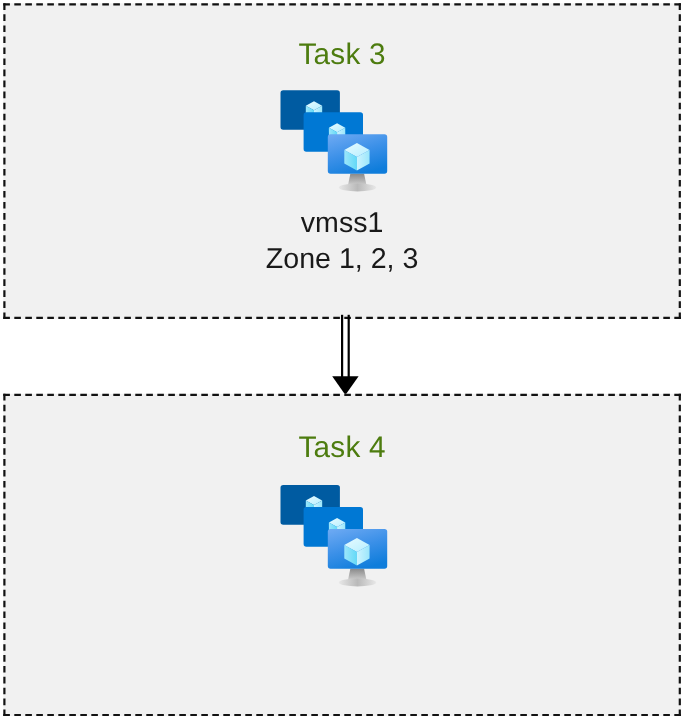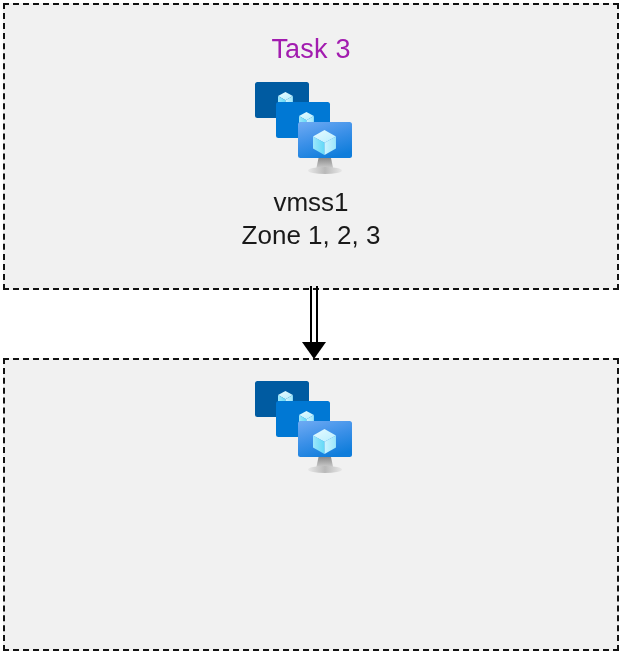--- a/index.html
+++ b/index.html
@@ -38,21 +38,21 @@
   .task-box.top {
     top: 3px;
     height: 287px;
   }
   .task-box.bottom {
     top: 358px;
     height: 293px;
   }
 
   .task-title {
-    color: #a21caf;
+    color: #4d7c0f;
     font-size: 27px;
     line-height: 1;
     letter-spacing: 0.2px;
     font-weight: 400;
     margin: 0;
     padding: 0;
   }
   .task-box.top .task-title { margin-top: 31px; }
   .task-box.bottom .task-title { margin-top: 33px; }
 
@@ -166,20 +166,21 @@
 
       <rect x="12" y="0" width="2" height="58" fill="#000000"></rect>
       <rect x="18" y="0" width="2" height="58" fill="#000000"></rect>
 
       <polygon points="4,56 28,56 16,73" fill="#000000"></polygon>
     </svg>
   </div>
 
   <div class="task-box bottom">
 
+    <div class="task-title">Task 4</div>
 
     <div class="vmss-icon">
       <svg width="116" height="98" viewBox="0 0 116 98" xmlns="http://www.w3.org/2000/svg">
         <defs>
           <linearGradient id="frontScreen4" x1="0.15" y1="0" x2="0.6" y2="1">
             <stop offset="0" stop-color="#6aa8f2"></stop>
             <stop offset="0.5" stop-color="#3b90e8"></stop>
             <stop offset="1" stop-color="#0f7ddb"></stop>
           </linearGradient>
           <linearGradient id="stand4" x1="0.5" y1="0" x2="0.5" y2="1">

